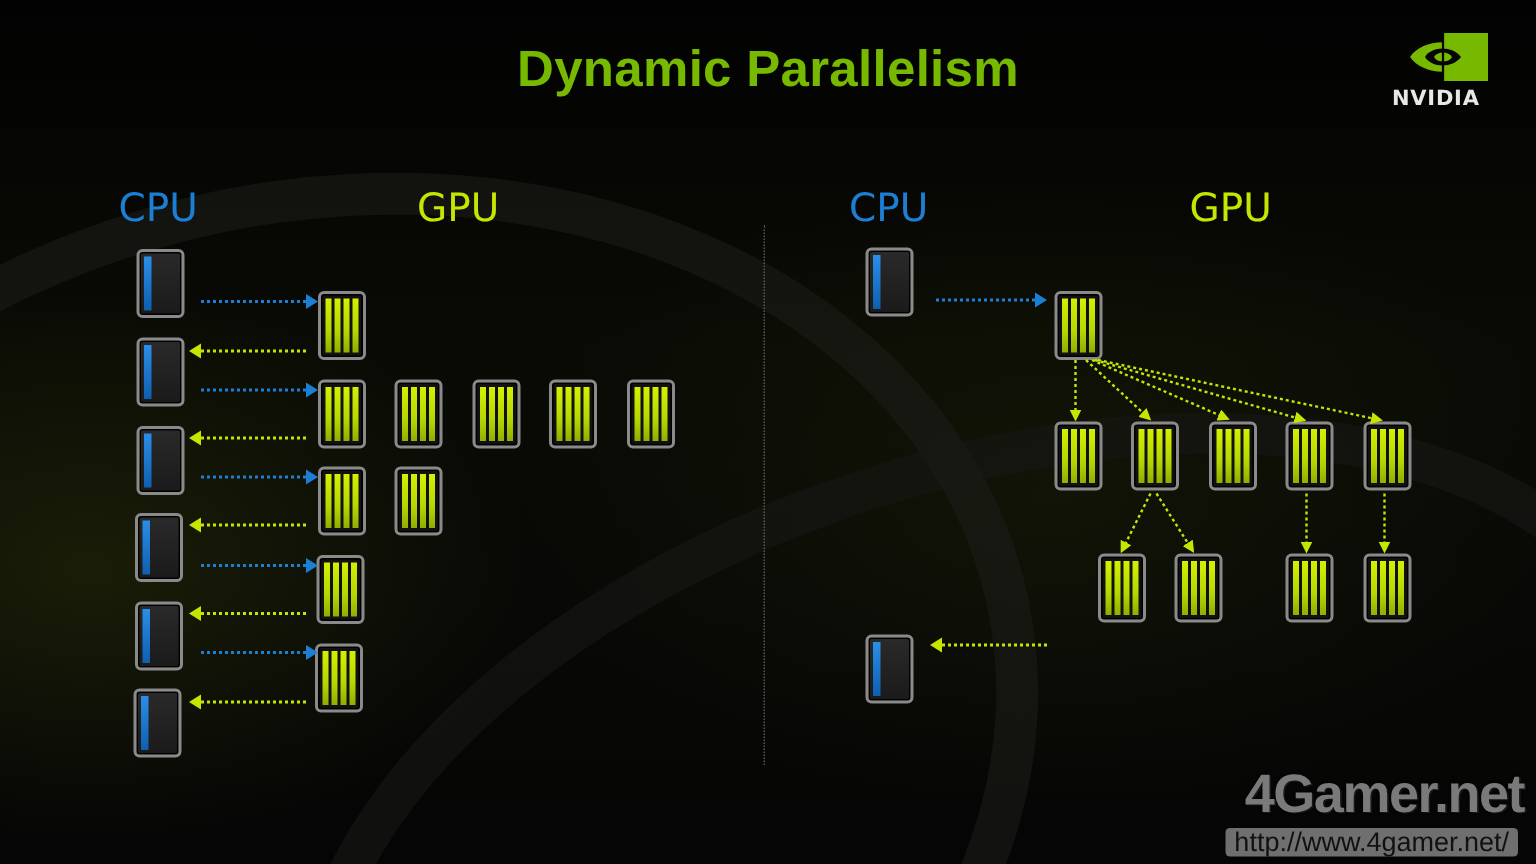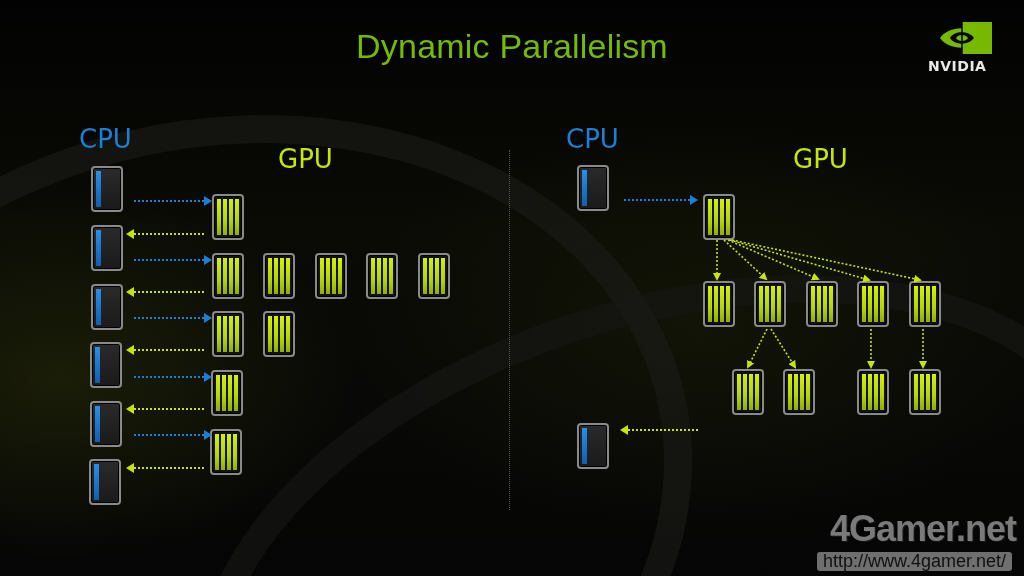--- a/index.html
+++ b/index.html
@@ -29,33 +29,33 @@
       border-radius: 50%;
       border: 28px solid rgba(30,30,26,0.55);
       pointer-events: none;
     }
     #title {
       position: absolute;
       left: 0; right: 0;
       top: 27px;
       text-align: center;
       font-family: "Liberation Sans", sans-serif;
-      font-weight: normal;
+      font-weight: bold;
       font-size: 34px;
       color: #76b900;
       letter-spacing: 0.2px;
     }
     .label {
       position: absolute;
       font-family: "DejaVu Sans", sans-serif;
       font-size: 26px;
       line-height: 30px;
     }
     .cpu-label { color: #1c7fd6; }
-    .gpu-label { color: #c6e500; margin-top: 20px; }
+    .gpu-label { color: #c6e500; }
 
     .cpu-box {
       position: absolute;
       width: 28px;
       height: 42px;
       border: 2px solid #8a8a8a;
       border-radius: 4px;
       background: linear-gradient(180deg, #2a2a2a, #1a1a1a);
       box-shadow: inset 0 0 0 1px #000;
     }

